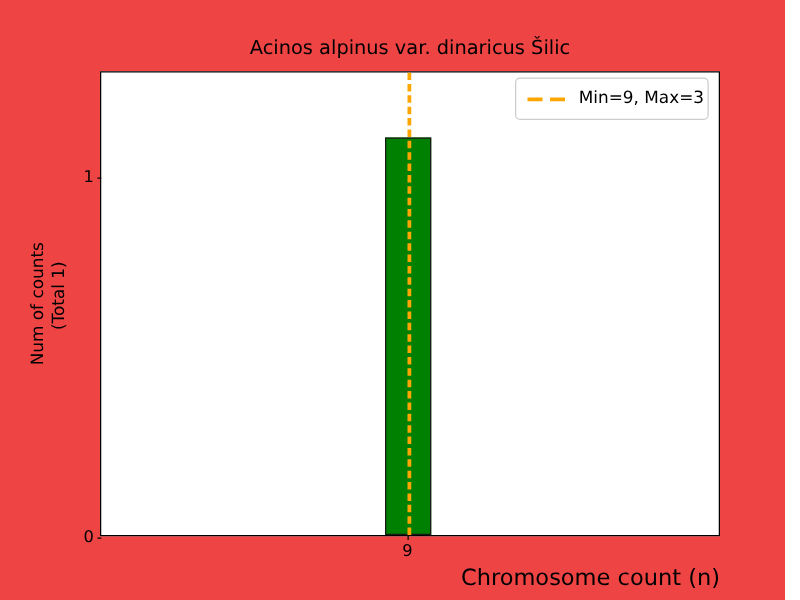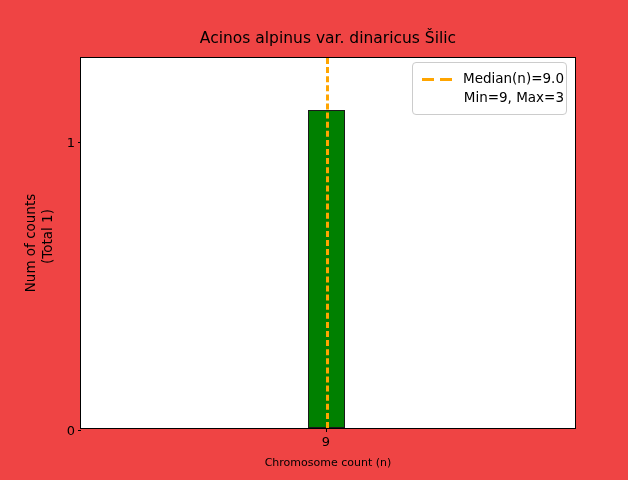--- a/index.html
+++ b/index.html
@@ -104,22 +104,22 @@
     transform: translateX(-50%);
     text-align: center;
   }
 
   
   #xlabel {
     position: absolute;
     left: 80px;
     top: 455px;
     width: 496px;
-    text-align: center;
-    font-size: 11px;
+    text-align: right;
+    font-size: 18px;
     line-height: 16px;
     white-space: nowrap;
   }
   #ylabel {
     position: absolute;
     left: 0px;
     top: 57px;
     width: 372px;
     height: 34px;
     transform-origin: 0 0;
@@ -201,18 +201,17 @@
 
   <div id="ylabel">Num of counts
    (Total 1)</div>
 
   <div id="legend">
     <div id="legend-swatch">
       <span class="d1"></span>
         <span class="d2"></span>
     </div>
     <div>
-      <div class="legend-text">Median(n)=9.0</div>
       <div class="legend-text">Min=9, Max=3</div>
     </div>
   </div>
 
 </div>
 
 </body></html>

